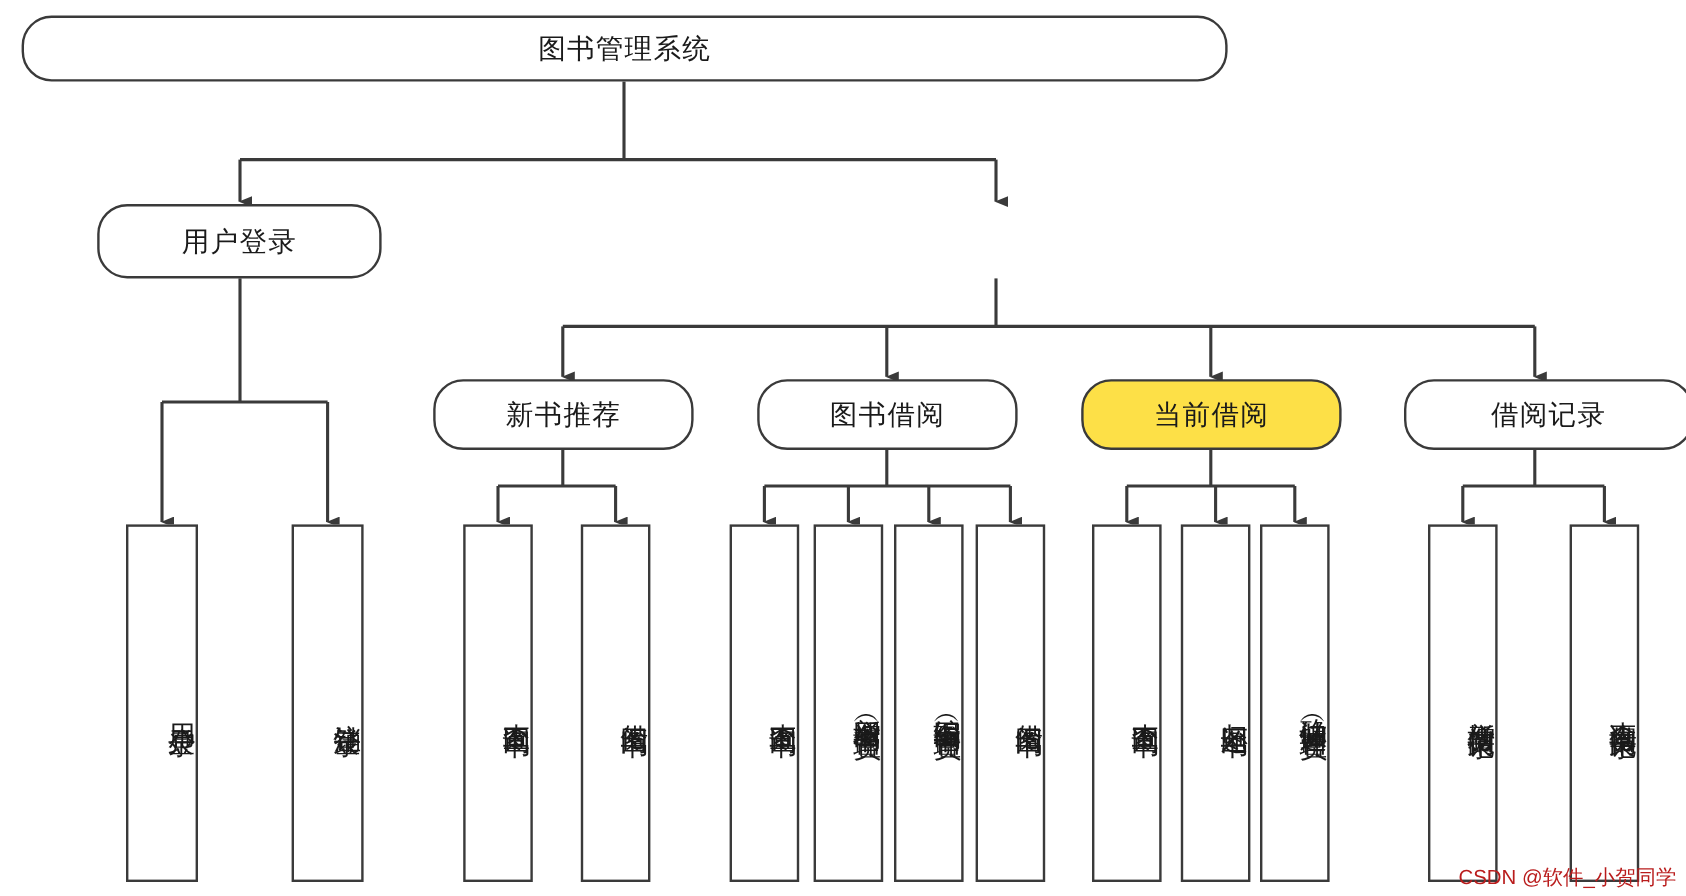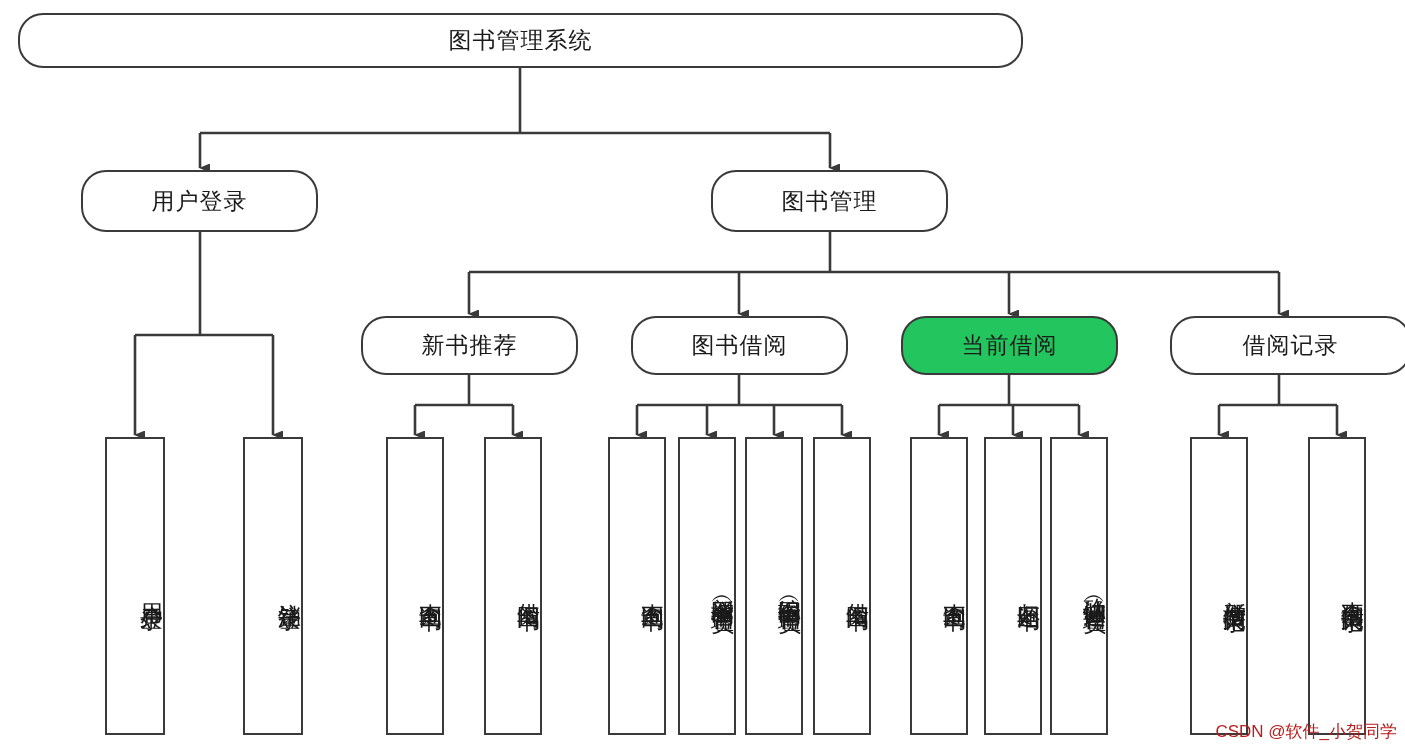--- a/index.html
+++ b/index.html
@@ -124,31 +124,28 @@
     </g>
   </svg>
 
   <div class="node horiz" id="root-node" style="left: 18px; top: 13px; width: 1005px; height: 55px; border-color: rgb(58, 58, 58); background: rgb(255, 255, 255); color: rgb(26, 26, 26);">
     <span class="txt">图书管理系统</span>
   </div>
 
   <div class="node horiz" style="left: 81px; top: 170px; width: 237px; height: 62px; border-color: rgb(58, 58, 58); background: rgb(255, 255, 255); color: rgb(26, 26, 26);">
     <span class="txt">用户登录</span>
   </div>
-  <div class="node horiz" style="left: 711px; top: 170px; width: 237px; height: 62px; border-color: rgb(58, 58, 58); background: rgb(255, 255, 255); color: rgb(26, 26, 26);">
-    <span class="txt">图书管理</span>
-  </div>
 
   <div class="node horiz" style="left: 631px; top: 316px; width: 217px; height: 59px; border-color: rgb(58, 58, 58); background: rgb(255, 255, 255); color: rgb(26, 26, 26);">
     <span class="txt">图书借阅</span>
   </div>
   <div class="node horiz" style="left: 361px; top: 316px; width: 217px; height: 59px; border-color: rgb(58, 58, 58); background: rgb(255, 255, 255); color: rgb(26, 26, 26);">
     <span class="txt">新书推荐</span>
   </div>
-  <div class="node horiz" style="left: 901px; top: 316px; width: 217px; height: 59px; border-color: rgb(58, 58, 58); background: #22c55e; color: rgb(26, 26, 26);">
+  <div class="node horiz" style="left: 901px; top: 316px; width: 217px; height: 59px; border-color: rgb(58, 58, 58); background: #fde047; color: rgb(26, 26, 26);">
     <span class="txt">当前借阅</span>
   </div>
   <div class="node horiz" style="left: 1170px; top: 316px; width: 241px; height: 59px; border-color: rgb(58, 58, 58); background: rgb(255, 255, 255); color: rgb(26, 26, 26);">
     <span class="txt">借阅记录</span>
   </div>
 
   <div class="node vert" style="left: 105px; top: 437px; width: 60px; height: 298px; border-color: rgb(58, 58, 58); background: rgb(255, 255, 255); color: rgb(26, 26, 26);">
     <span class="txt">用户登录</span>
   </div>
   <div class="node vert" style="left: 243px; top: 437px; width: 60px; height: 298px; border-color: rgb(58, 58, 58); background: rgb(255, 255, 255); color: rgb(26, 26, 26);">

